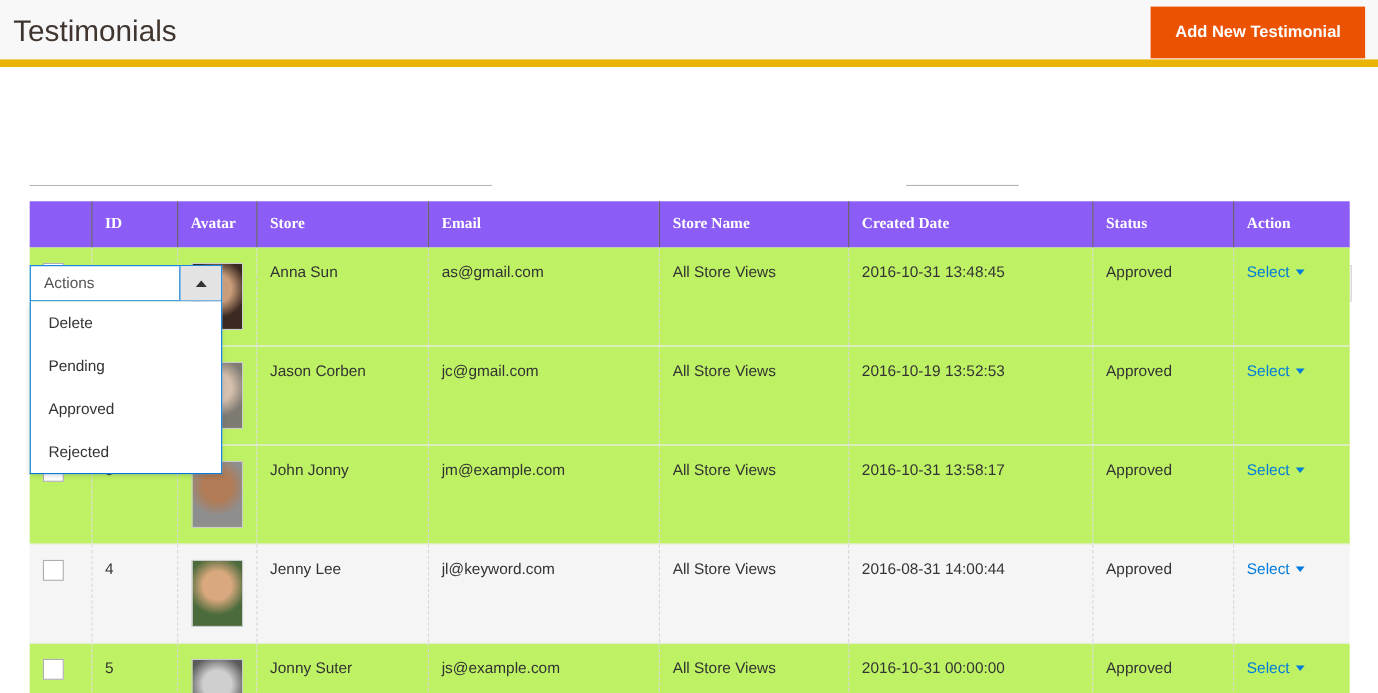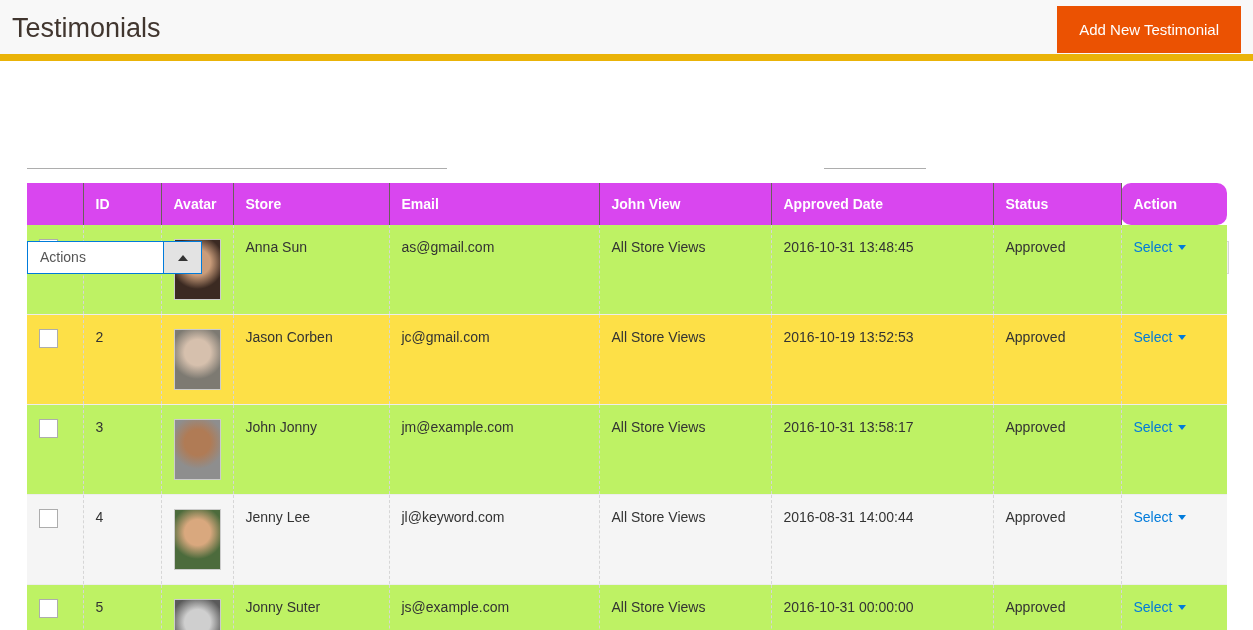--- a/index.html
+++ b/index.html
@@ -27,21 +27,21 @@
     letter-spacing: 0px;
   }
   .add-new-btn {
     position: absolute;
     right: 12px; top: 6px;
     height: 47px;
     padding: 0 22px;
     background: #eb5202;
     color: #ffffff;
     font-size: 15px;
-    font-weight: normal;
+    font-weight: bold;
     border: none;
     cursor: pointer;
     line-height: 47px;
     margin-left: 27px;
   }
 
   
   .toolbar-top {
     position: relative;
     height: 52px;
@@ -242,44 +242,45 @@
     position: absolute;
     left: 27px; top: 183px;
     width: 1200px;
   }
   table.grid {
     width: 1200px;
     border-collapse: collapse;
     table-layout: fixed;
   }
   table.grid thead th {
-    background: #d946ef;
+    background: #8b5cf6;
     color: #ffffff;
     font-size: 14px;
     font-weight: bold;
     text-align: left;
     padding: 13px 10px 13px 12px;
     border-right: 1px solid #6a615a;
     height: 42px;
     vertical-align: middle;
-  }
-  table.grid thead th:last-child { border-right: none; border-radius: 10px; }
+    font-family: Liberation Serif, serif;
+  }
+  table.grid thead th:last-child { border-right: none; }
   table.grid tbody td {
     font-size: 14px;
     color: #333333;
     padding: 14px 10px 14px 12px;
     border-right: 1px dashed #d6d6d6;
     border-bottom: 1px solid #ededed;
     vertical-align: top;
     height: 73px;
   }
   table.grid tbody td:last-child { border-right: none; margin-top: 12px; }
   table.grid tbody tr.even { background: #f5f5f5; }
   table.grid tbody tr.odd { background: #bef264; }
-  table.grid tbody tr.hovered { background: #fde047; }
+  table.grid tbody tr.hovered { background: #bef264; }
 
   .col-cb    { width: 56px; }
   .col-id    { width: 78px; }
   .col-av    { width: 72px; }
   .col-name  { width: 156px; }
   .col-email { width: 210px; }
   .col-store { width: 172px; }
   .col-date  { width: 222px; }
   .col-status{ width: 128px; }
   .col-action{ width: 106px; }
@@ -369,20 +370,26 @@
 </div>
 
 <div class="toolbar-mid">
 
   <div class="actions-wrap">
     <div class="actions-btn">
       <span class="actions-label">Actions</span>
       <span class="actions-toggle">
         <span class="caret-up"></span>
       </span>
+    </div>
+    <div class="actions-menu">
+      <div class="actions-menu-item">Delete</div>
+      <div class="actions-menu-item">Pending</div>
+      <div class="actions-menu-item">Approved</div>
+      <div class="actions-menu-item">Rejected</div>
     </div>
   </div>
 
   <div class="records-found">6 records found</div>
 
   <div class="perpage-wrap">
     <span class="perpage-value">200</span>
     <span class="perpage-toggle">
       <span class="caret-down"></span>
     </span>
@@ -412,22 +419,22 @@
       <col class="col-status">
         <col class="col-action">
     </colgroup>
     <thead>
       <tr>
         <th></th>
         <th>ID</th>
         <th>Avatar</th>
         <th>Store</th>
         <th>Email</th>
-        <th>John View</th>
-        <th>Approved Date</th>
+        <th>Store Name</th>
+        <th>Created Date</th>
         <th>Status</th>
         <th>Action</th>
       </tr>
     </thead>
     <tbody>
         <tr class="odd">
           <td>
             <span class="row-cb"></span>
           </td>
           <td>1</td>

